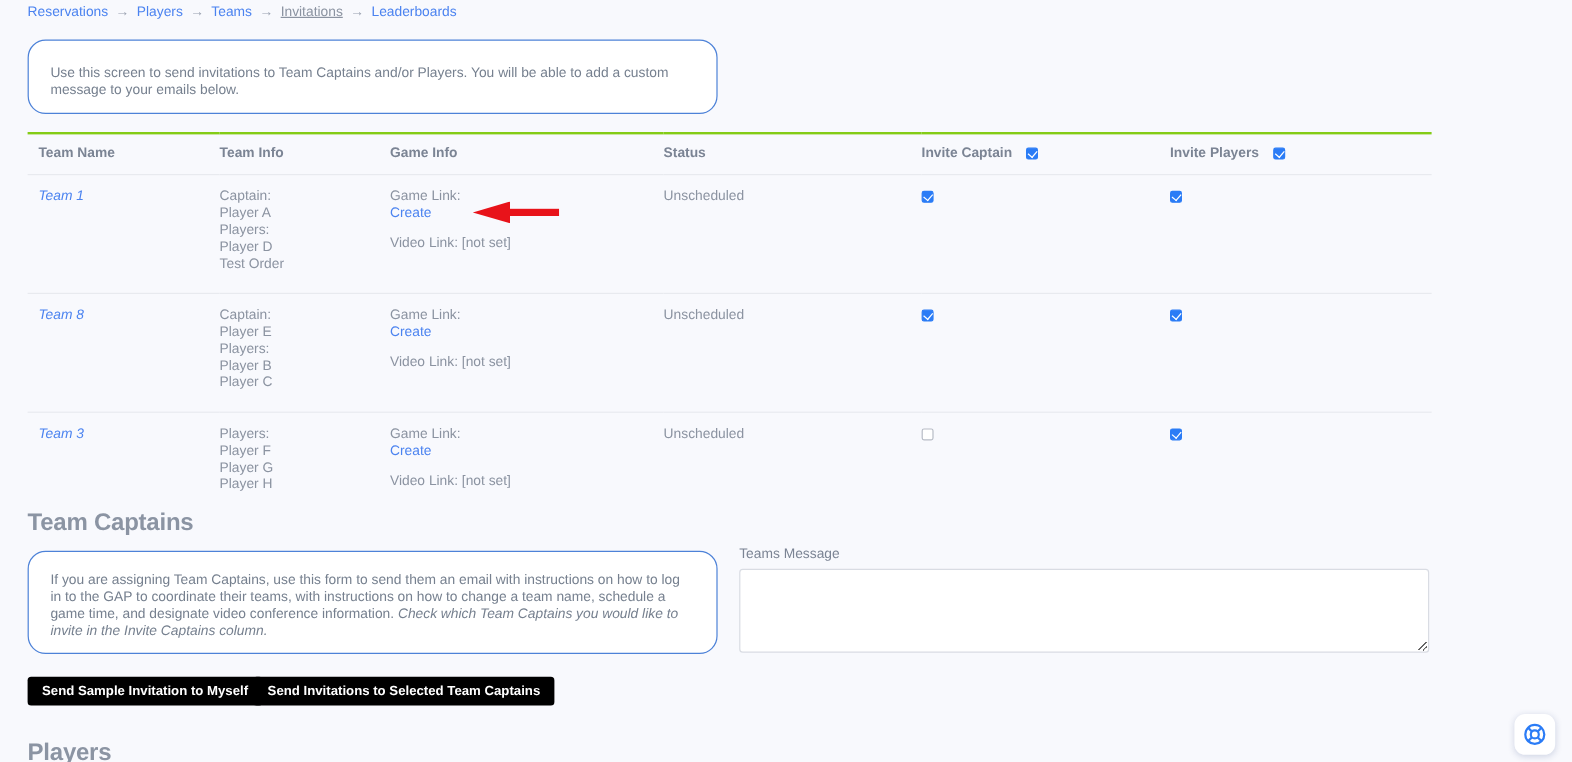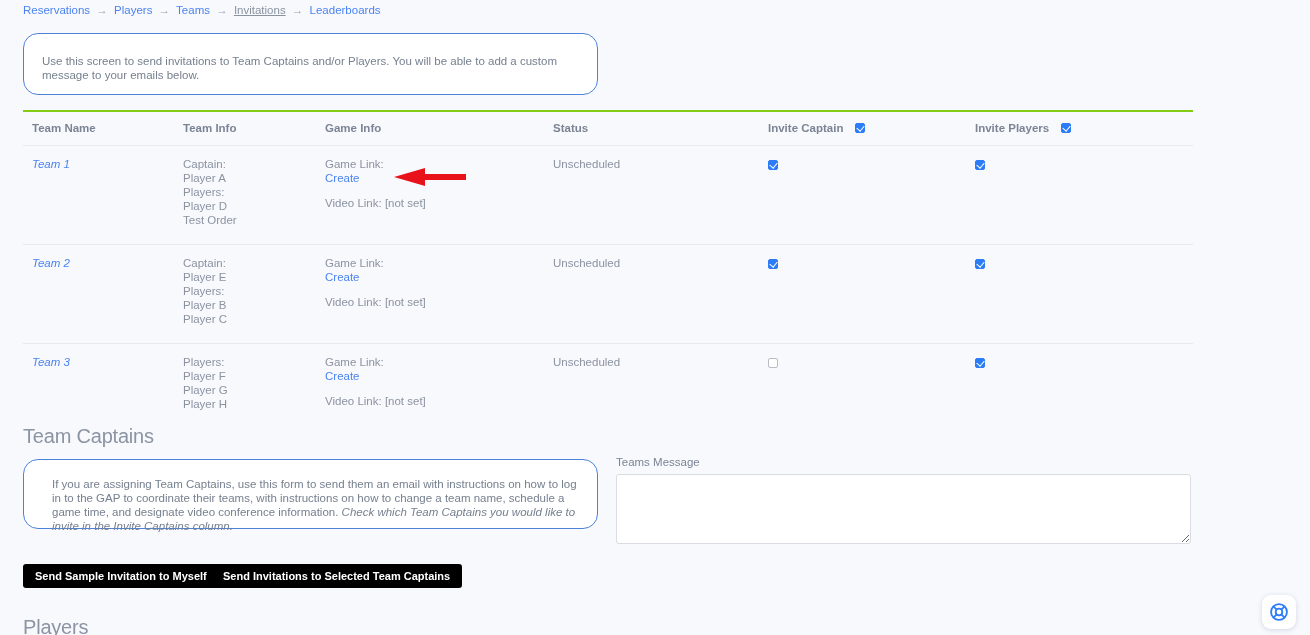--- a/index.html
+++ b/index.html
@@ -27,21 +27,21 @@
   .callout {
     position:absolute;
     background:#ffffff;
     border:1px solid #4d82d8;
     border-radius:15px;
     color:#76808f;
     font-size:11.5px;
     line-height:14px;
   }
   #intro-callout { left:23px; top:33px; width:575px; height:62px; padding:20px 22px 0 18px; }
-  #captains-callout { left:23px; top:459px; width:575px; height:70px; padding:17px 20px 0 28px; }
+  #captains-callout { left:23px; top:459px; width:575px; height:86px; padding:17px 20px 0 18px; }
   #captains-callout .it { font-style:italic; }
 
   
   .tbl-wrap { position:absolute; left:23px; top:110px; width:1170px; }
   table.teams { width:100%; border-collapse:collapse; }
   table.teams thead th {
     text-align:left;
     font-size:11.5px;
     font-weight:bold;
     color:#7b8494;
@@ -91,21 +91,21 @@
     width:4px; height:6px;
     border:solid #fff; border-width:0 1.6px 1.6px 0;
     transform:rotate(40deg);
   }
   .cell-cb { padding-left:70px; }
   .cell-cb2 { padding-left:33px; }
 
   
   .section-h {
     position:absolute;
-    font-size:20px; font-weight:normal;
+    font-size:20px; font-weight:bold;
     color:#8b94a3;
     letter-spacing:-0.2px;
   }
   #h-captains { left:23px; top:425px; }
   #h-players  { left:23px; top:616px; }
 
   
   .cm-label { position:absolute; left:616px; top:456px; font-size:11.5px; color:#7b8494; }
   .cm-box {
     position:absolute; left:616px; top:474px;
@@ -216,21 +216,21 @@
       <td class="col-cap cell-cb">
         <input type="checkbox" class="cb" id="cb-r0-cap" checked="" style="">
       </td>
       <td class="col-play cell-cb2">
         <input type="checkbox" class="cb" id="cb-r0-play" checked="" style="">
       </td>
     </tr>
 
     <tr>
       <td class="col-name">
-        <a href="#" class="team-link">Team 2</a>
+        <a href="#" class="team-link">Team 8</a>
       </td>
       <td class="col-info">
         <div>Captain:</div>
         <div>Player E</div>
         <div>Players:</div>
         <div>Player B</div>
         <div>Player C</div>
       </td>
       <td class="col-game">
         <div>Game Link:</div>

